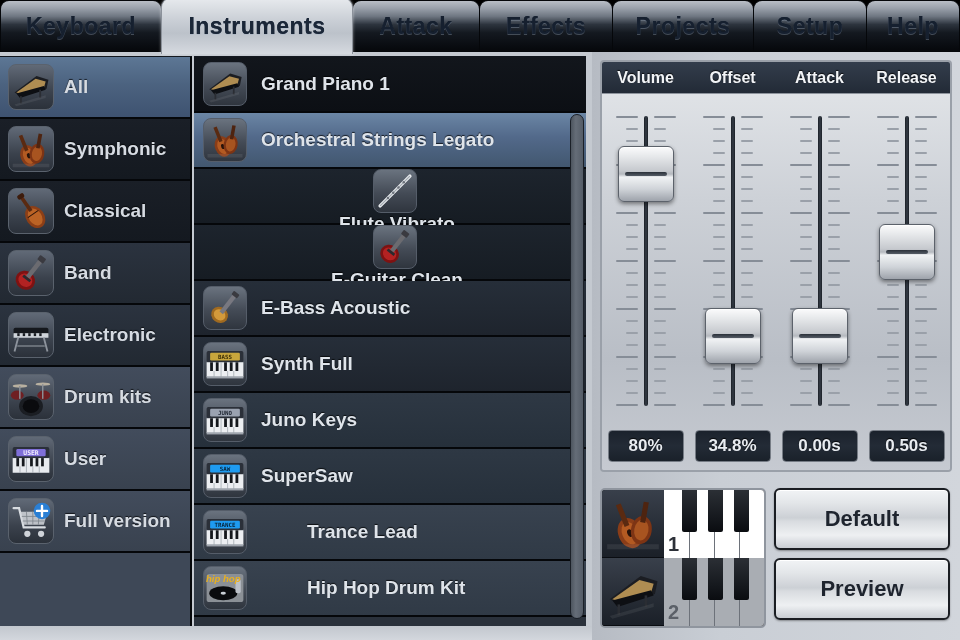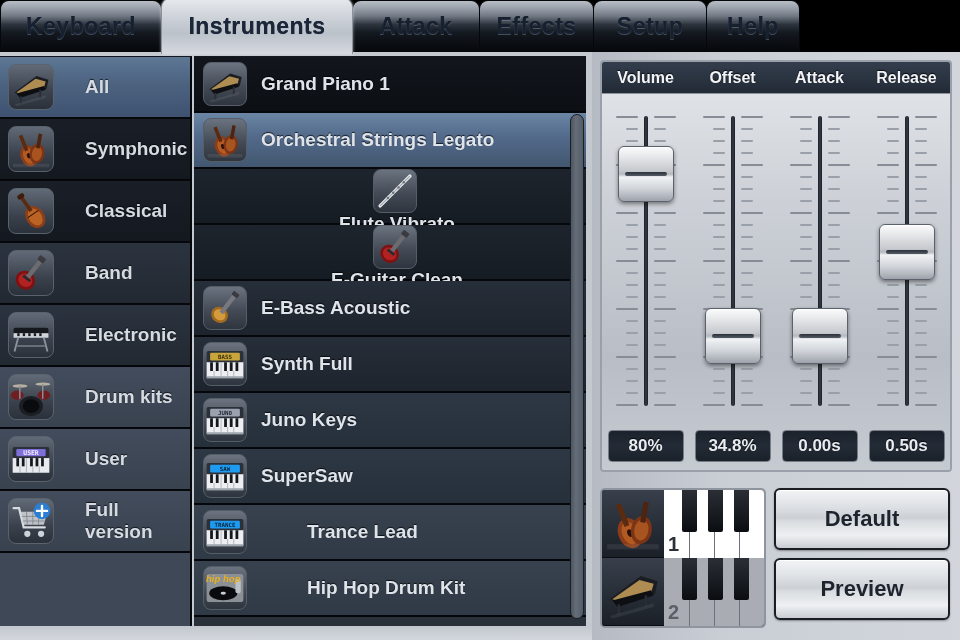--- a/index.html
+++ b/index.html
@@ -81,21 +81,21 @@
     background: linear-gradient(to bottom,#5d7795 0%,#4c6380 45%,#3e5270 100%);
   }
   .cat-ico {
     width: 46px; height: 46px; margin-left: 8px; flex: 0 0 auto;
     border-radius: 8px;
     border: 1px solid #5a626d;
     background: linear-gradient(to bottom,#616a77 0%,#3b424d 60%,#2b313a 100%);
     position: relative; overflow: hidden;
   }
   .cat-lbl {
-    margin-left: 31px;
+    margin-left: 10px;
     color: #d6dbe2; font-size: 19px; font-weight: bold;
     text-shadow: 0 -1px 1px rgba(0,0,0,0.7);
   }
 
   
   #listwrap {
     position: absolute; left: 194px; top: 4px; width: 392px; height: 570px;
     background: #2a313b;
     border-top: 1px solid #10151c;
     overflow: hidden;
@@ -283,22 +283,25 @@
   <div id="tabbar">
       <div class="tab" style="width: 162px;">
         <span class="tab-lbl">Keyboard</span>
       </div>
       <div class="tab active" style="width: 192px;">
         <span class="tab-lbl">Instruments</span>
       </div>
       <div class="tab" style="width: 128px;">
         <span class="tab-lbl">Attack</span>
       </div>
-      <div class="tab" style="width: 115px;">
+      <div class="tab" style="width: 134px;">
         <span class="tab-lbl">Effects</span>
+      </div>
+      <div class="tab" style="width: 142px;">
+        <span class="tab-lbl">Projects</span>
       </div>
       <div class="tab" style="width: 114px;">
         <span class="tab-lbl">Setup</span>
       </div>
       <div class="tab" style="width: 94px;">
         <span class="tab-lbl">Help</span>
       </div>
     </div>
 
   <div id="main">

